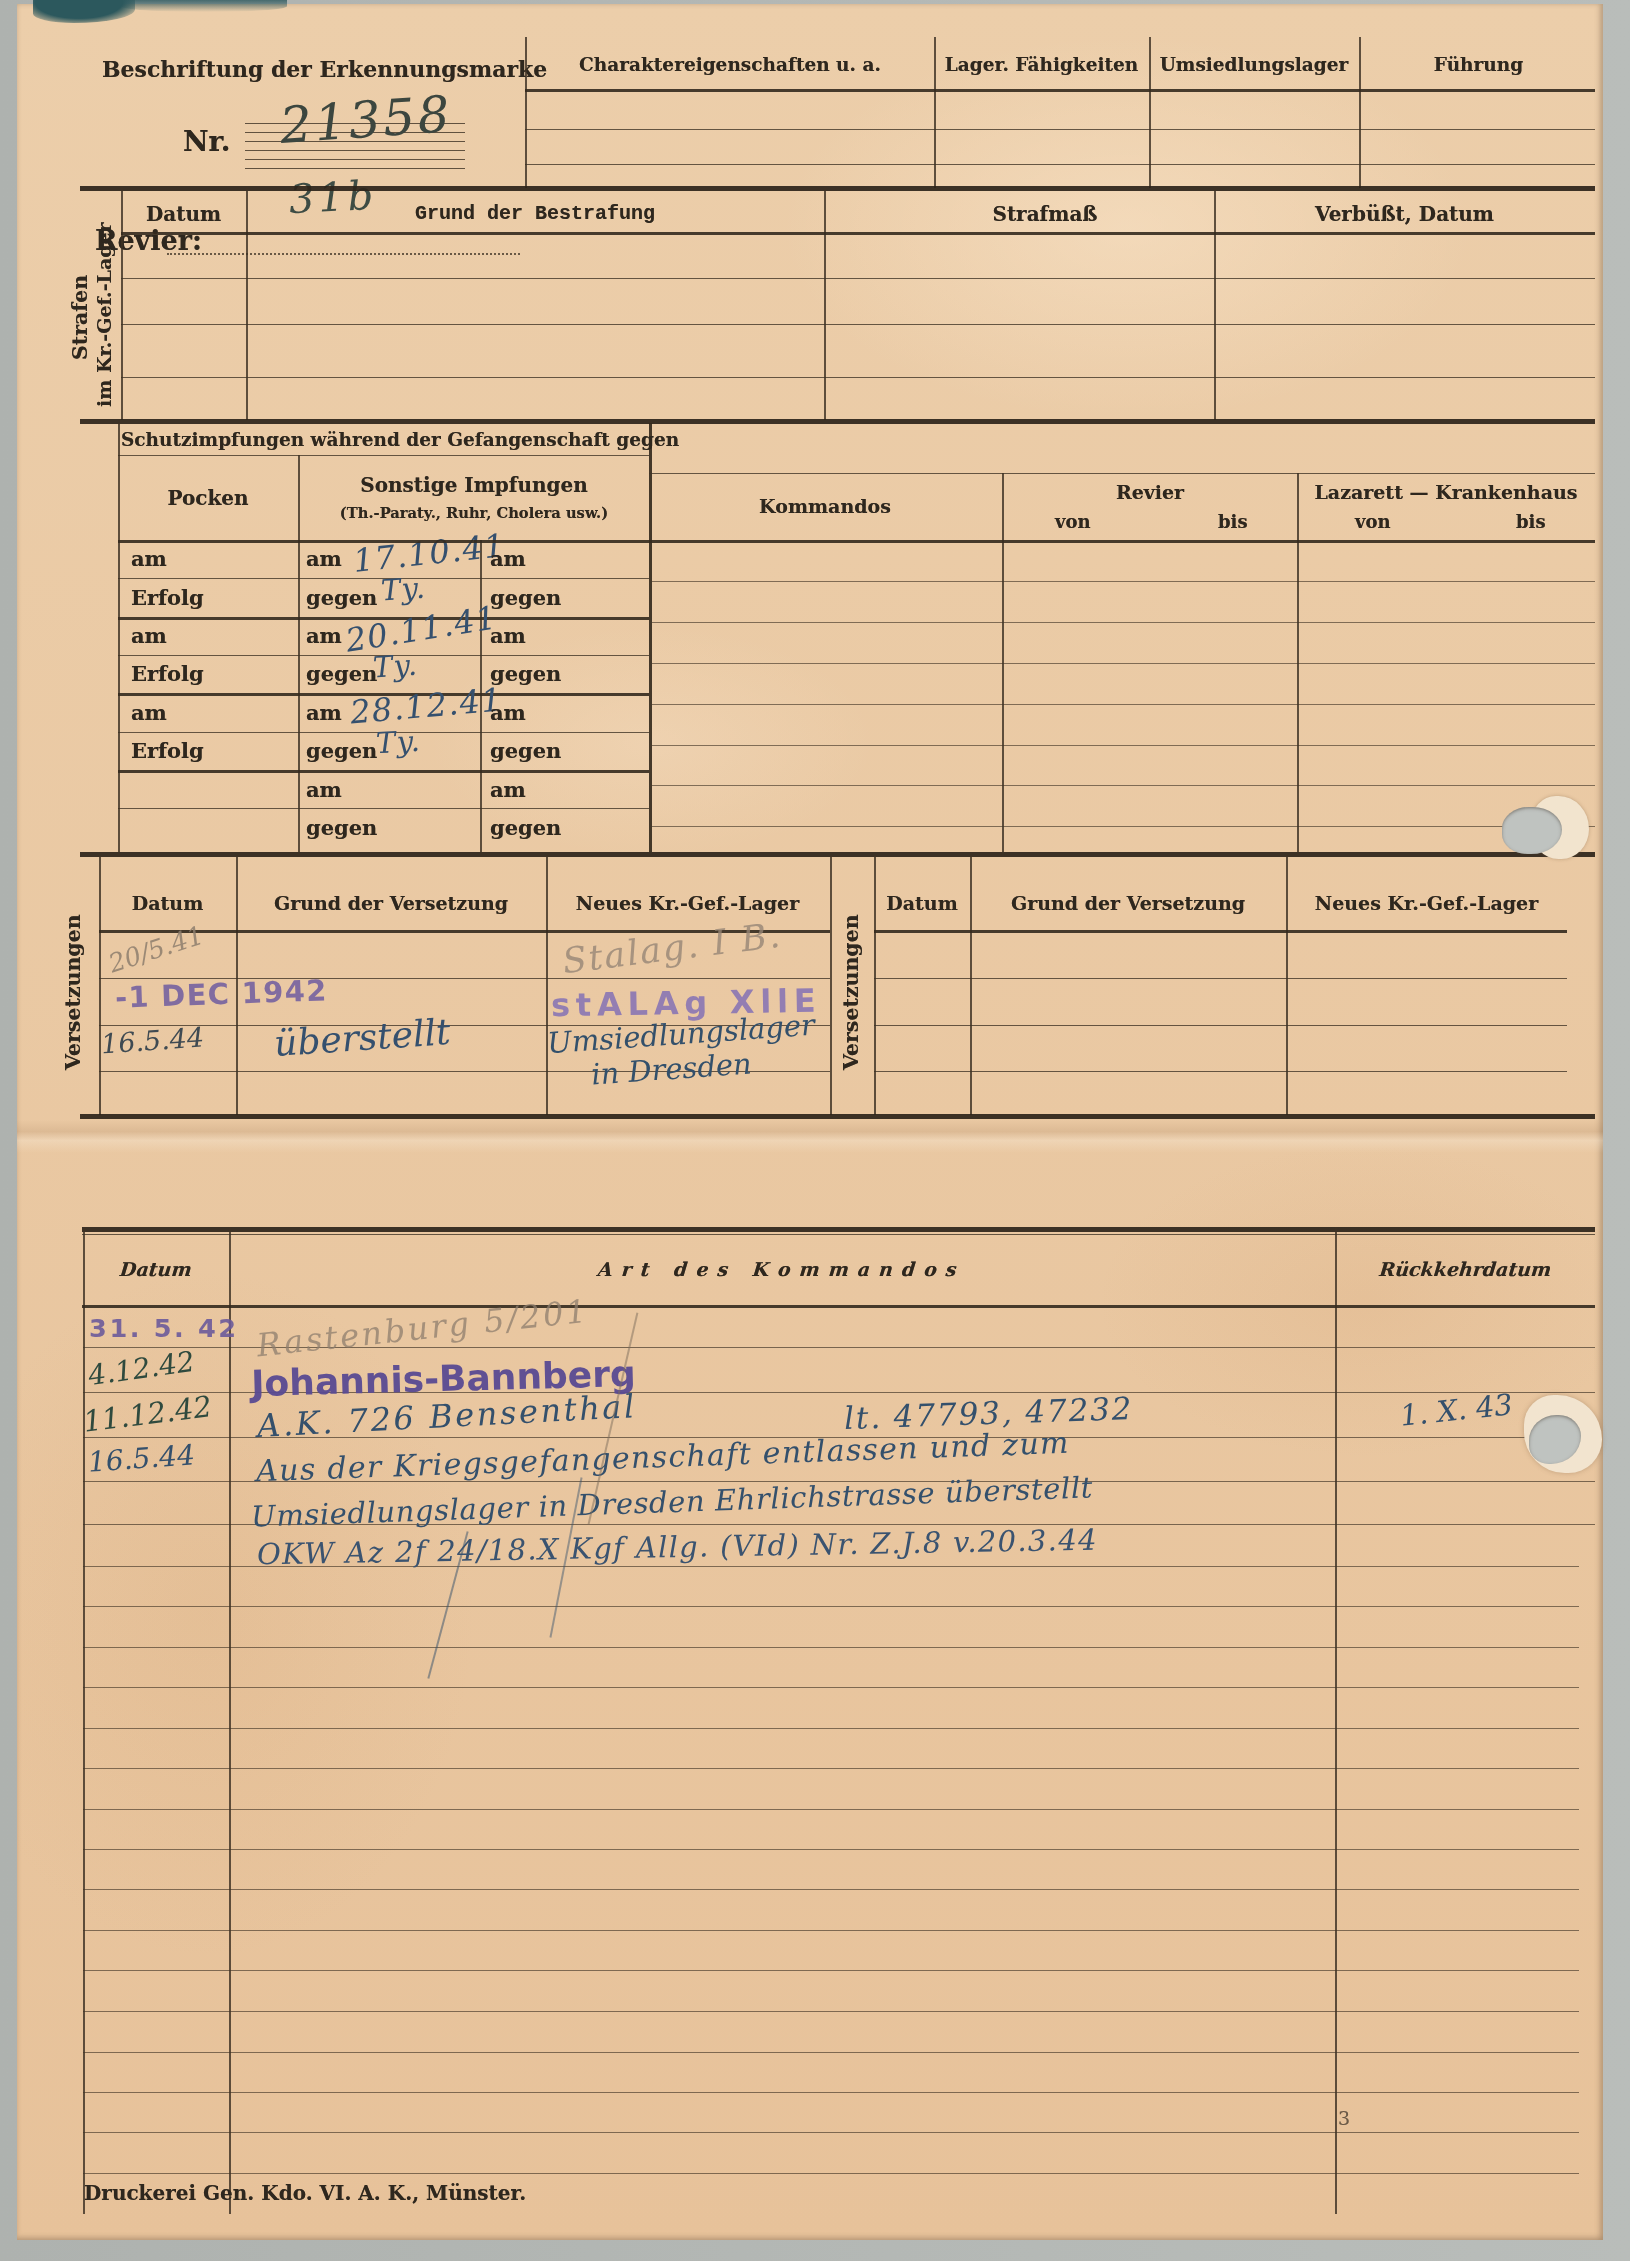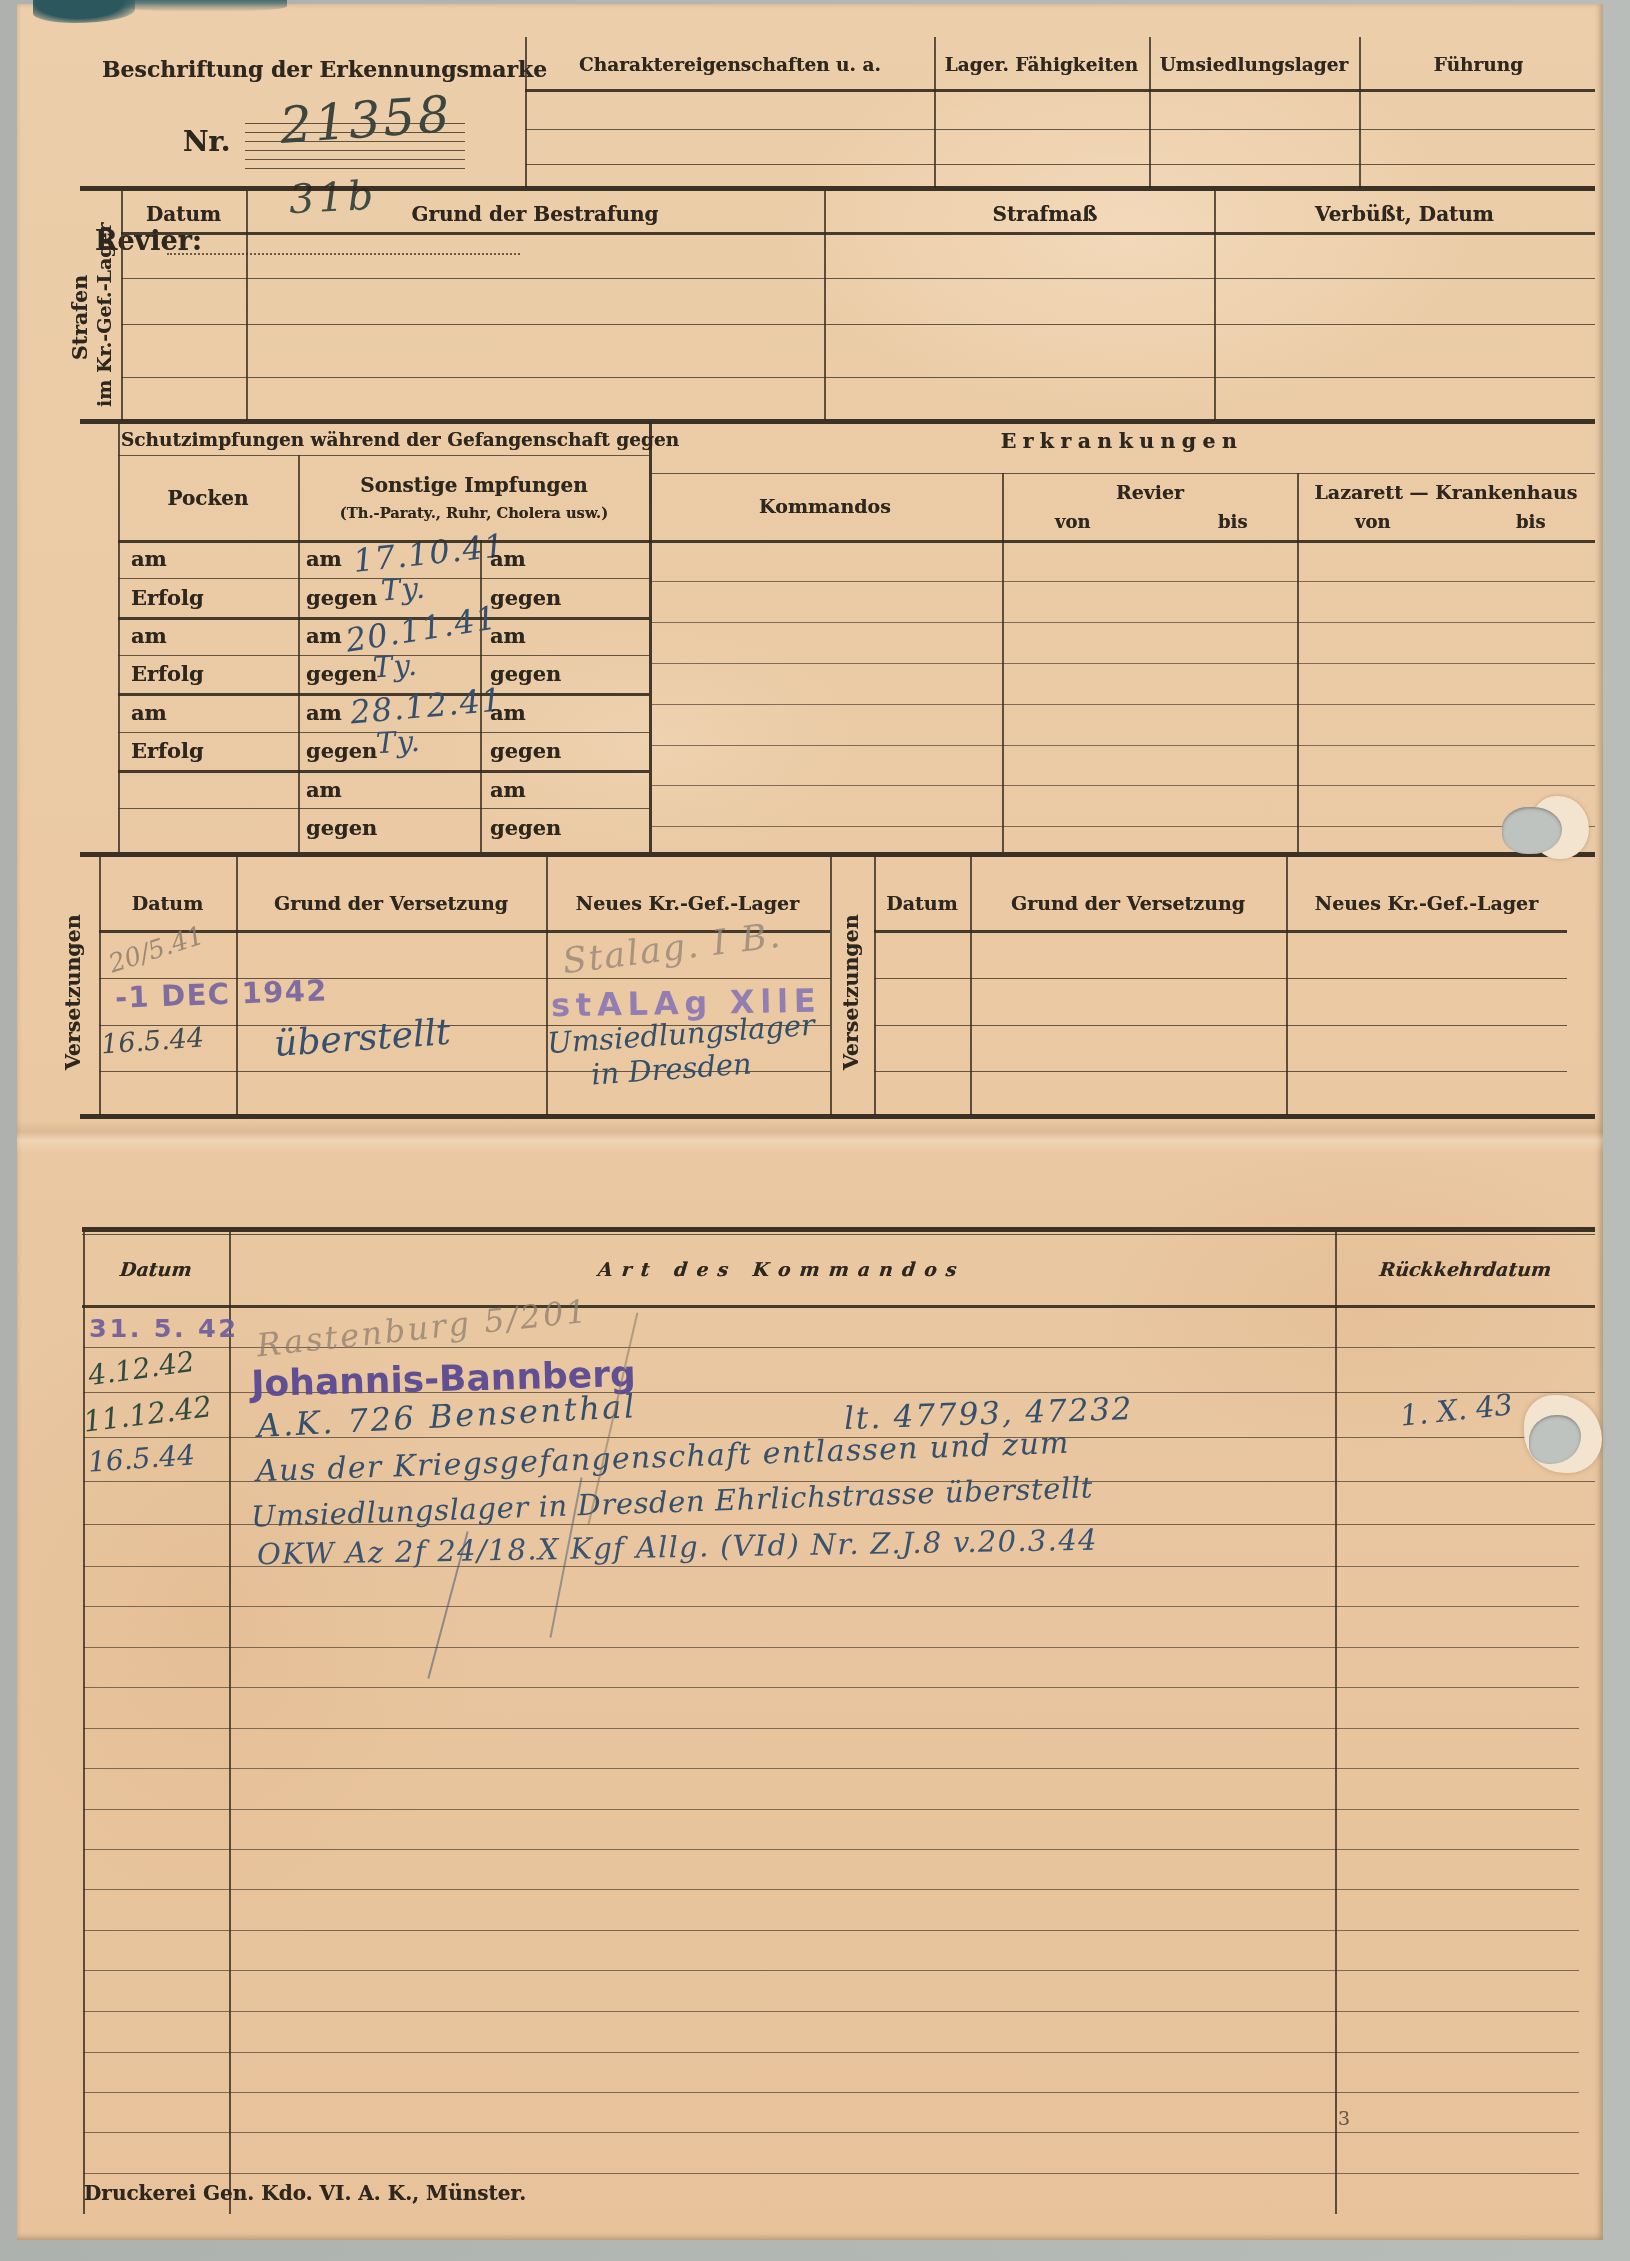--- a/index.html
+++ b/index.html
@@ -54,21 +54,21 @@
   <div class="hl" style="left:525px;top:164px;width:1070px;"></div>
 
   <div class="hl xthick" style="left:80px;top:186px;width:1515px;"></div>
   <div class="print vert" style="left:68px;top:215px;height:205px;font-size:20.5px;">Strafen</div>
   <div class="print vert" style="left:93px;top:206px;height:217px;font-size:19px;">im Kr.-Gef.-Lager</div>
   <div class="vl" style="left:121px;top:187px;height:233px;"></div>
   <div class="vl" style="left:246px;top:187px;height:233px;"></div>
   <div class="vl" style="left:824px;top:187px;height:233px;"></div>
   <div class="vl" style="left:1214px;top:187px;height:233px;"></div>
   <div class="print ctr" style="left:121px;top:202px;width:125px;font-size:20px;">Datum</div>
-  <div class="print ctr" style="left:246px;top:202px;width:578px;font-size:20px;">Grund der Bestrafung</div>
+  <div class="print ctr" style="left:246px;top:202px;width:578px;font-size:20px;font-family:Liberation Mono, monospace;">Grund der Bestrafung</div>
   <div class="print ctr" style="left:824px;top:202px;width:390px;font-size:20px;padding-left:26px;">Strafmaß</div>
   <div class="print ctr" style="left:1214px;top:202px;width:381px;font-size:20px;">Verbüßt, Datum</div>
   <div class="hl thick" style="left:121px;top:232px;width:1474px;"></div>
   <div class="hl" style="left:121px;top:278px;width:1474px;"></div>
   <div class="hl" style="left:121px;top:324px;width:1474px;"></div>
   <div class="hl" style="left:121px;top:377px;width:1474px;"></div>
   <div class="hl xthick" style="left:80px;top:419px;width:1515px;"></div>
 
   <div class="vl" style="left:118px;top:423px;height:429px;"></div>
   <div class="vl thick" style="left:649px;top:423px;height:429px;"></div>
@@ -110,21 +110,20 @@
       <div class="hand" style="left:376px;top:725px;font-size:29px;color:#35506e;transform:rotate(-3deg);letter-spacing:1.3px;">Ty.</div>
       <div class="print" style="left:490px;top:738px;font-size:21px;font-weight:bold;">gegen</div>
       <div class="hl thick" style="left:118px;top:770px;width:531px;"></div>
       <div class="print" style="left:306px;top:777px;font-size:21px;font-weight:bold;">am</div>
       <div class="print" style="left:490px;top:777px;font-size:21px;font-weight:bold;">am</div>
       <div class="hl" style="left:118px;top:808px;width:531px;"></div>
       <div class="print" style="left:306px;top:815px;font-size:21px;font-weight:bold;">gegen</div>
       <div class="print" style="left:490px;top:815px;font-size:21px;font-weight:bold;">gegen</div>
     </div>
 
-  <div class="print ctr" style="left:649px;top:429px;width:946px;font-size:20.5px;letter-spacing:6.4px;">Erkrankungen</div>
   <div class="hl" style="left:649px;top:473px;width:946px;"></div>
   <div class="vl" style="left:1002px;top:473px;height:379px;"></div>
   <div class="vl" style="left:1297px;top:473px;height:379px;"></div>
   <div class="print ctr" style="left:649px;top:495px;width:352px;font-size:19px;">Kommandos</div>
   <div class="print ctr" style="left:1002px;top:481px;width:296px;font-size:19px;">Revier</div>
   <div class="print" style="left:1055px;top:511px;font-size:18px;">von</div>
   <div class="print" style="left:1218px;top:511px;font-size:18px;">bis</div>
   <div class="print ctr" style="left:1297px;top:481px;width:298px;font-size:19px;">Lazarett — Krankenhaus</div>
   <div class="print" style="left:1355px;top:511px;font-size:18px;">von</div>
   <div class="print" style="left:1516px;top:511px;font-size:18px;">bis</div>

